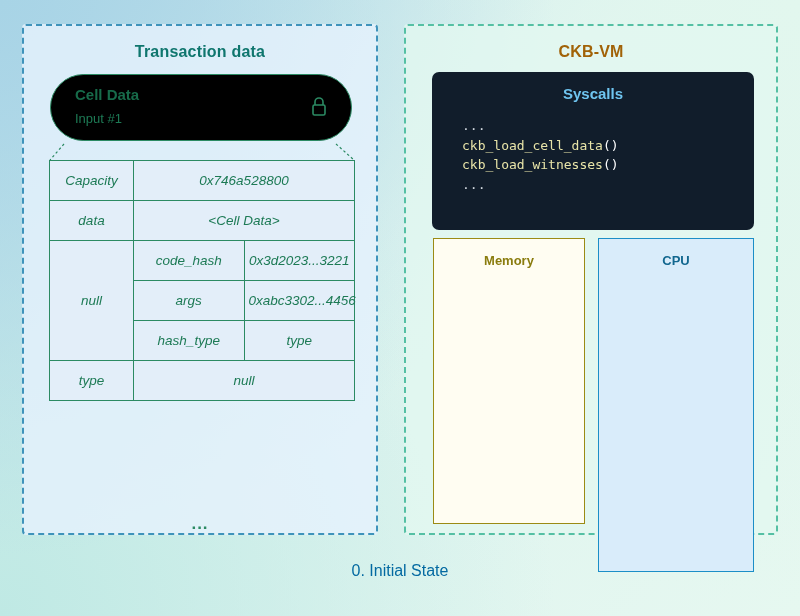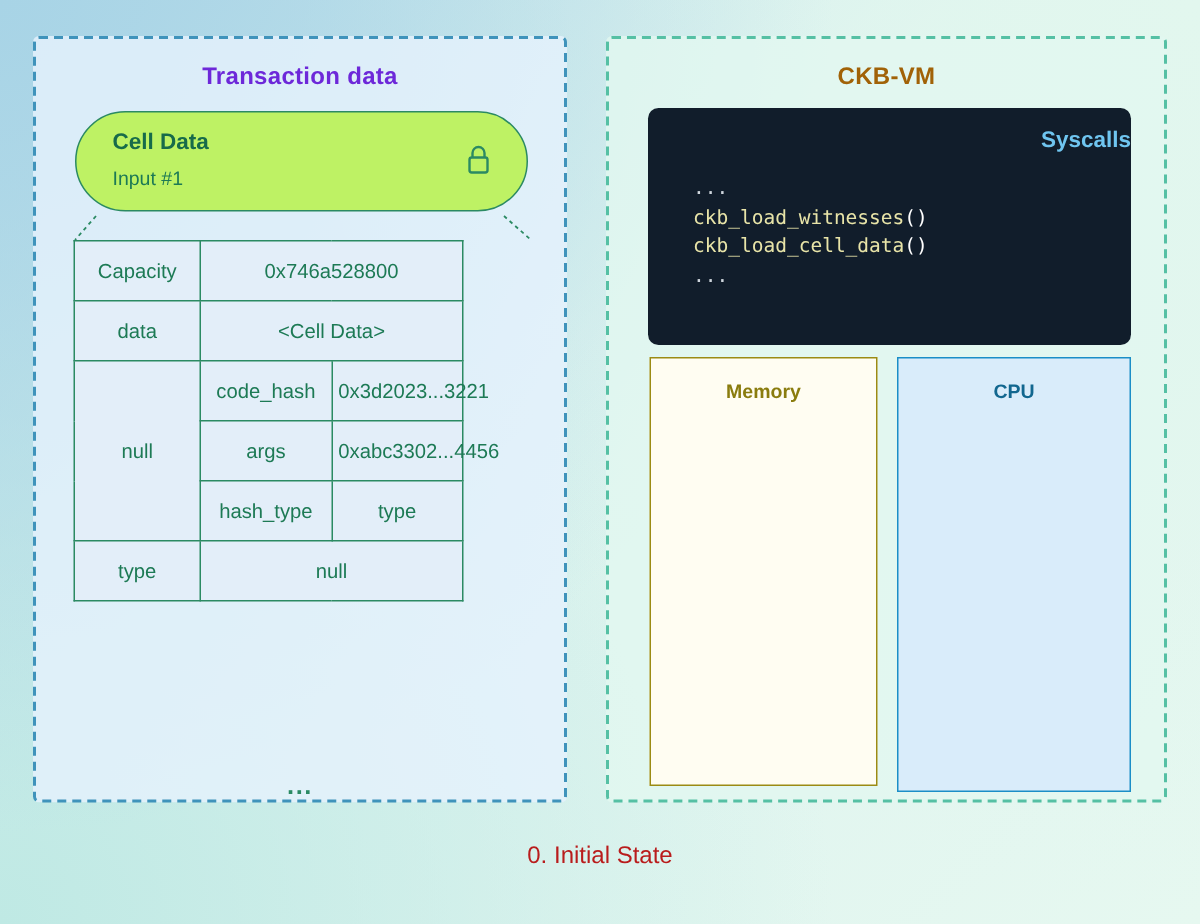--- a/index.html
+++ b/index.html
@@ -46,35 +46,35 @@
     background: rgba(226,248,240,0.80);
   }
   .panel-title {
     position: absolute;
     left: 0;
     right: 0;
     top: 17px;
     text-align: center;
     font-size: 16px;
     font-weight: bold;
-    color: #6d28d9;
+    color: #0f766e;
     letter-spacing: 0.2px;
   }
   .panel-vm .panel-title { color: #a16207; }
 
   
   .capsule {
     position: absolute;
     left: 26px;
     top: 48px;
     width: 302px;
     height: 67px;
     border: 1.6px solid #2b8a63;
     border-radius: 34px;
-    background: #bef264;
+    background: #000000;
     box-sizing: border-box;
   }
   .capsule-title {
     position: absolute;
     left: 24px;
     top: 11px;
     font-size: 15px;
     font-weight: bold;
     color: #176b4a;
   }
@@ -99,23 +99,24 @@
     width: 356px;
     height: 511px;
     pointer-events: none;
   }
 
   
   .tbl {
     position: absolute;
     left: 25px;
     top: 134px;
-    width: 260px;
+    width: 306px;
     border-collapse: collapse;
     table-layout: fixed;
+    font-style: italic;
   }
   .tbl td {
     border: 1.4px solid #2b8a63;
     background: #e3eef9;
     color: #1d7a55;
     font-size: 13.5px;
     text-align: center;
     height: 40px;
     padding: 0 4px;
     box-sizing: border-box;
@@ -167,21 +168,21 @@
     width: 322px;
     height: 158px;
     background: #111d2b;
     border-radius: 7px;
     box-sizing: border-box;
   }
   .syscalls-title {
     position: absolute;
     left: 0; right: 0;
     top: 13px;
-    text-align: right;
+    text-align: center;
     font-size: 15px;
     font-weight: bold;
     color: #6fc5f0;
   }
   .syscalls-code {
     position: absolute;
     left: 30px;
     top: 44px;
     font-family: "DejaVu Sans Mono", monospace;
     font-size: 13px;
@@ -201,21 +202,21 @@
     height: 286px;
     border: 1.6px solid #9b8b14;
     background: #fffdf2;
     box-sizing: border-box;
   }
   .cpu {
     position: absolute;
     left: 192px;
     top: 212px;
     width: 156px;
-    height: 290px;
+    height: 334px;
     border: 1.6px solid #1b8ec7;
     background: #d9ecfa;
     box-sizing: border-box;
   }
   .box-title {
     position: absolute;
     left: 0; right: 0;
     top: 14px;
     text-align: center;
     font-size: 13px;
@@ -225,21 +226,21 @@
   .cpu .box-title { color: #12678f; }
 
   
   .caption {
     position: absolute;
     left: 0;
     right: 0;
     top: 562px;
     text-align: center;
     font-size: 16px;
-    color: #b91c1c;
+    color: #0369a1;
   }
 </style>
 </head>
 <body>
 
 <div class="stage">
 
   <div class="panel panel-tx">
     <div class="panel-title">Transaction data</div>
 
@@ -291,21 +292,21 @@
 
 
     <div class="ellipsis-bottom">...</div>
   </div>
 
   <div class="panel panel-vm">
     <div class="panel-title">CKB-VM</div>
 
     <div class="syscalls">
       <div class="syscalls-title">Syscalls</div>
-      <div class="syscalls-code"><div class="dots">...</div><div><span>ckb_load_witnesses</span><span class="paren">()</span></div><div><span>ckb_load_cell_data</span><span class="paren">()</span></div><div class="dots">...</div></div>
+      <div class="syscalls-code"><div class="dots">...</div><div><span>ckb_load_cell_data</span><span class="paren">()</span></div><div><span>ckb_load_witnesses</span><span class="paren">()</span></div><div class="dots">...</div></div>
     </div>
 
     <div class="memory">
       <div class="box-title">Memory</div>
     </div>
 
     <div class="cpu">
       <div class="box-title">CPU</div>
     </div>
   </div>

